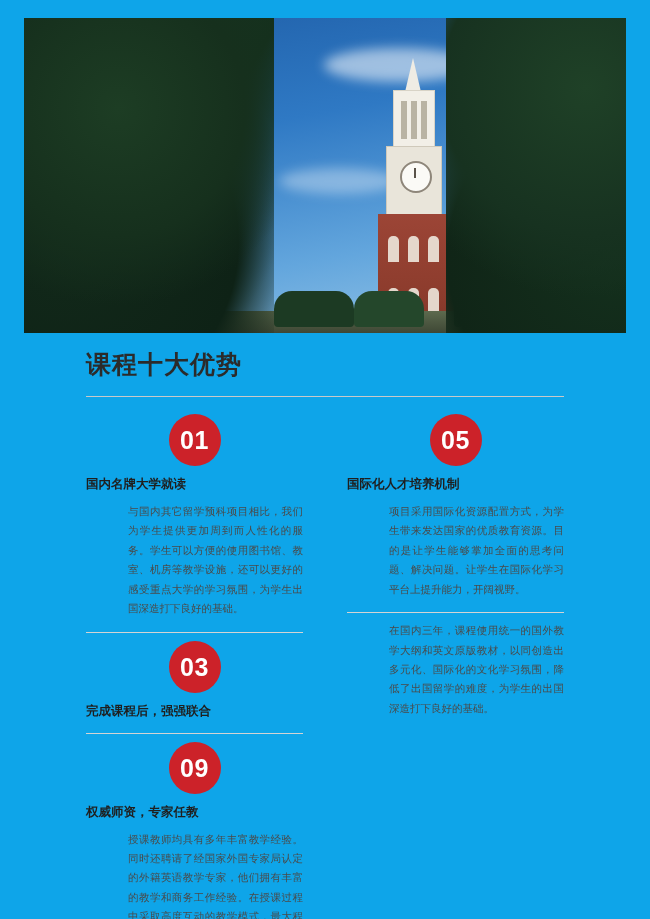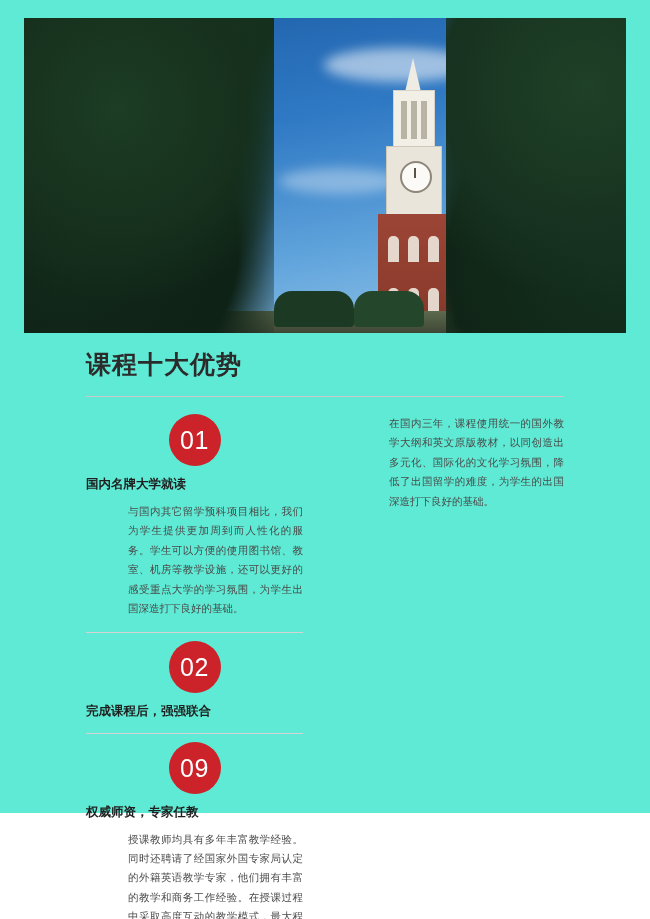--- a/index.html
+++ b/index.html
@@ -10,22 +10,22 @@
     width: 650px;
     height: 919px;
     background: #ffffff;
     font-family: "Liberation Sans", sans-serif;
     color: #333333;
     overflow: hidden;
   }
   .page {
     position: relative;
     width: 650px;
-    height: 813px;
-    background: #5eead4;
+    height: 919px;
+    background: #0ea5e9;
   }
 
   
   .hero {
     position: absolute;
     left: 24px;
     top: 18px;
     width: 602px;
     height: 315px;
     overflow: hidden;
@@ -244,21 +244,21 @@
   .item {
     padding-top: 8px;
   }
   .badge {
     width: 52px;
     height: 52px;
     border-radius: 50%;
     background: #cc2229;
     color: #ffffff;
     font-size: 25px;
-    font-weight: normal;
+    font-weight: bold;
     line-height: 52px;
     text-align: center;
     margin: 0 auto 10px auto;
     letter-spacing: 0.5px;
   }
   .item-title {
     text-align: left;
     font-size: 12.5px;
     font-weight: bold;
     color: #1f1f1f;
@@ -339,36 +339,42 @@
     <div class="col">
 
       <div class="item">
         <div class="badge">01</div>
         <div class="item-title">国内名牌大学就读</div>
         <div class="item-body">与国内其它留学预科项目相比，我们为学生提供更加周到而人性化的服务。学生可以方便的使用图书馆、教室、机房等教学设施，还可以更好的感受重点大学的学习氛围，为学生出国深造打下良好的基础。</div>
         <div class="item-sep"></div>
       </div>
 
       <div class="item">
-        <div class="badge">02</div>
+        <div class="badge">03</div>
         <div class="item-title">完成课程后，强强联合</div>
         <div class="item-sep"></div>
       </div>
 
       <div class="item">
         <div class="badge">09</div>
         <div class="item-title">权威师资，专家任教</div>
         <div class="item-body">授课教师均具有多年丰富教学经验。同时还聘请了经国家外国专家局认定的外籍英语教学专家，他们拥有丰富的教学和商务工作经验。在授课过程中采取高度互动的教学模式，最大程度帮助学生掌握所学的知识。</div>
       </div>
 
     </div>
 
     <div class="col">
 
 
+      <div class="item">
+        <div class="badge">05</div>
+        <div class="item-title">国际化人才培养机制</div>
+        <div class="item-body">项目采用国际化资源配置方式，为学生带来发达国家的优质教育资源。目的是让学生能够掌加全面的思考问题、解决问题。让学生在国际化学习平台上提升能力，开阔视野。</div>
+        <div class="item-sep"></div>
+      </div>
 
       <div class="item">
         <div class="item-body">在国内三年，课程使用统一的国外教学大纲和英文原版教材，以同创造出多元化、国际化的文化学习氛围，降低了出国留学的难度，为学生的出国深造打下良好的基础。</div>
       </div>
 
     </div>
 
   </div>
 
 </div>

